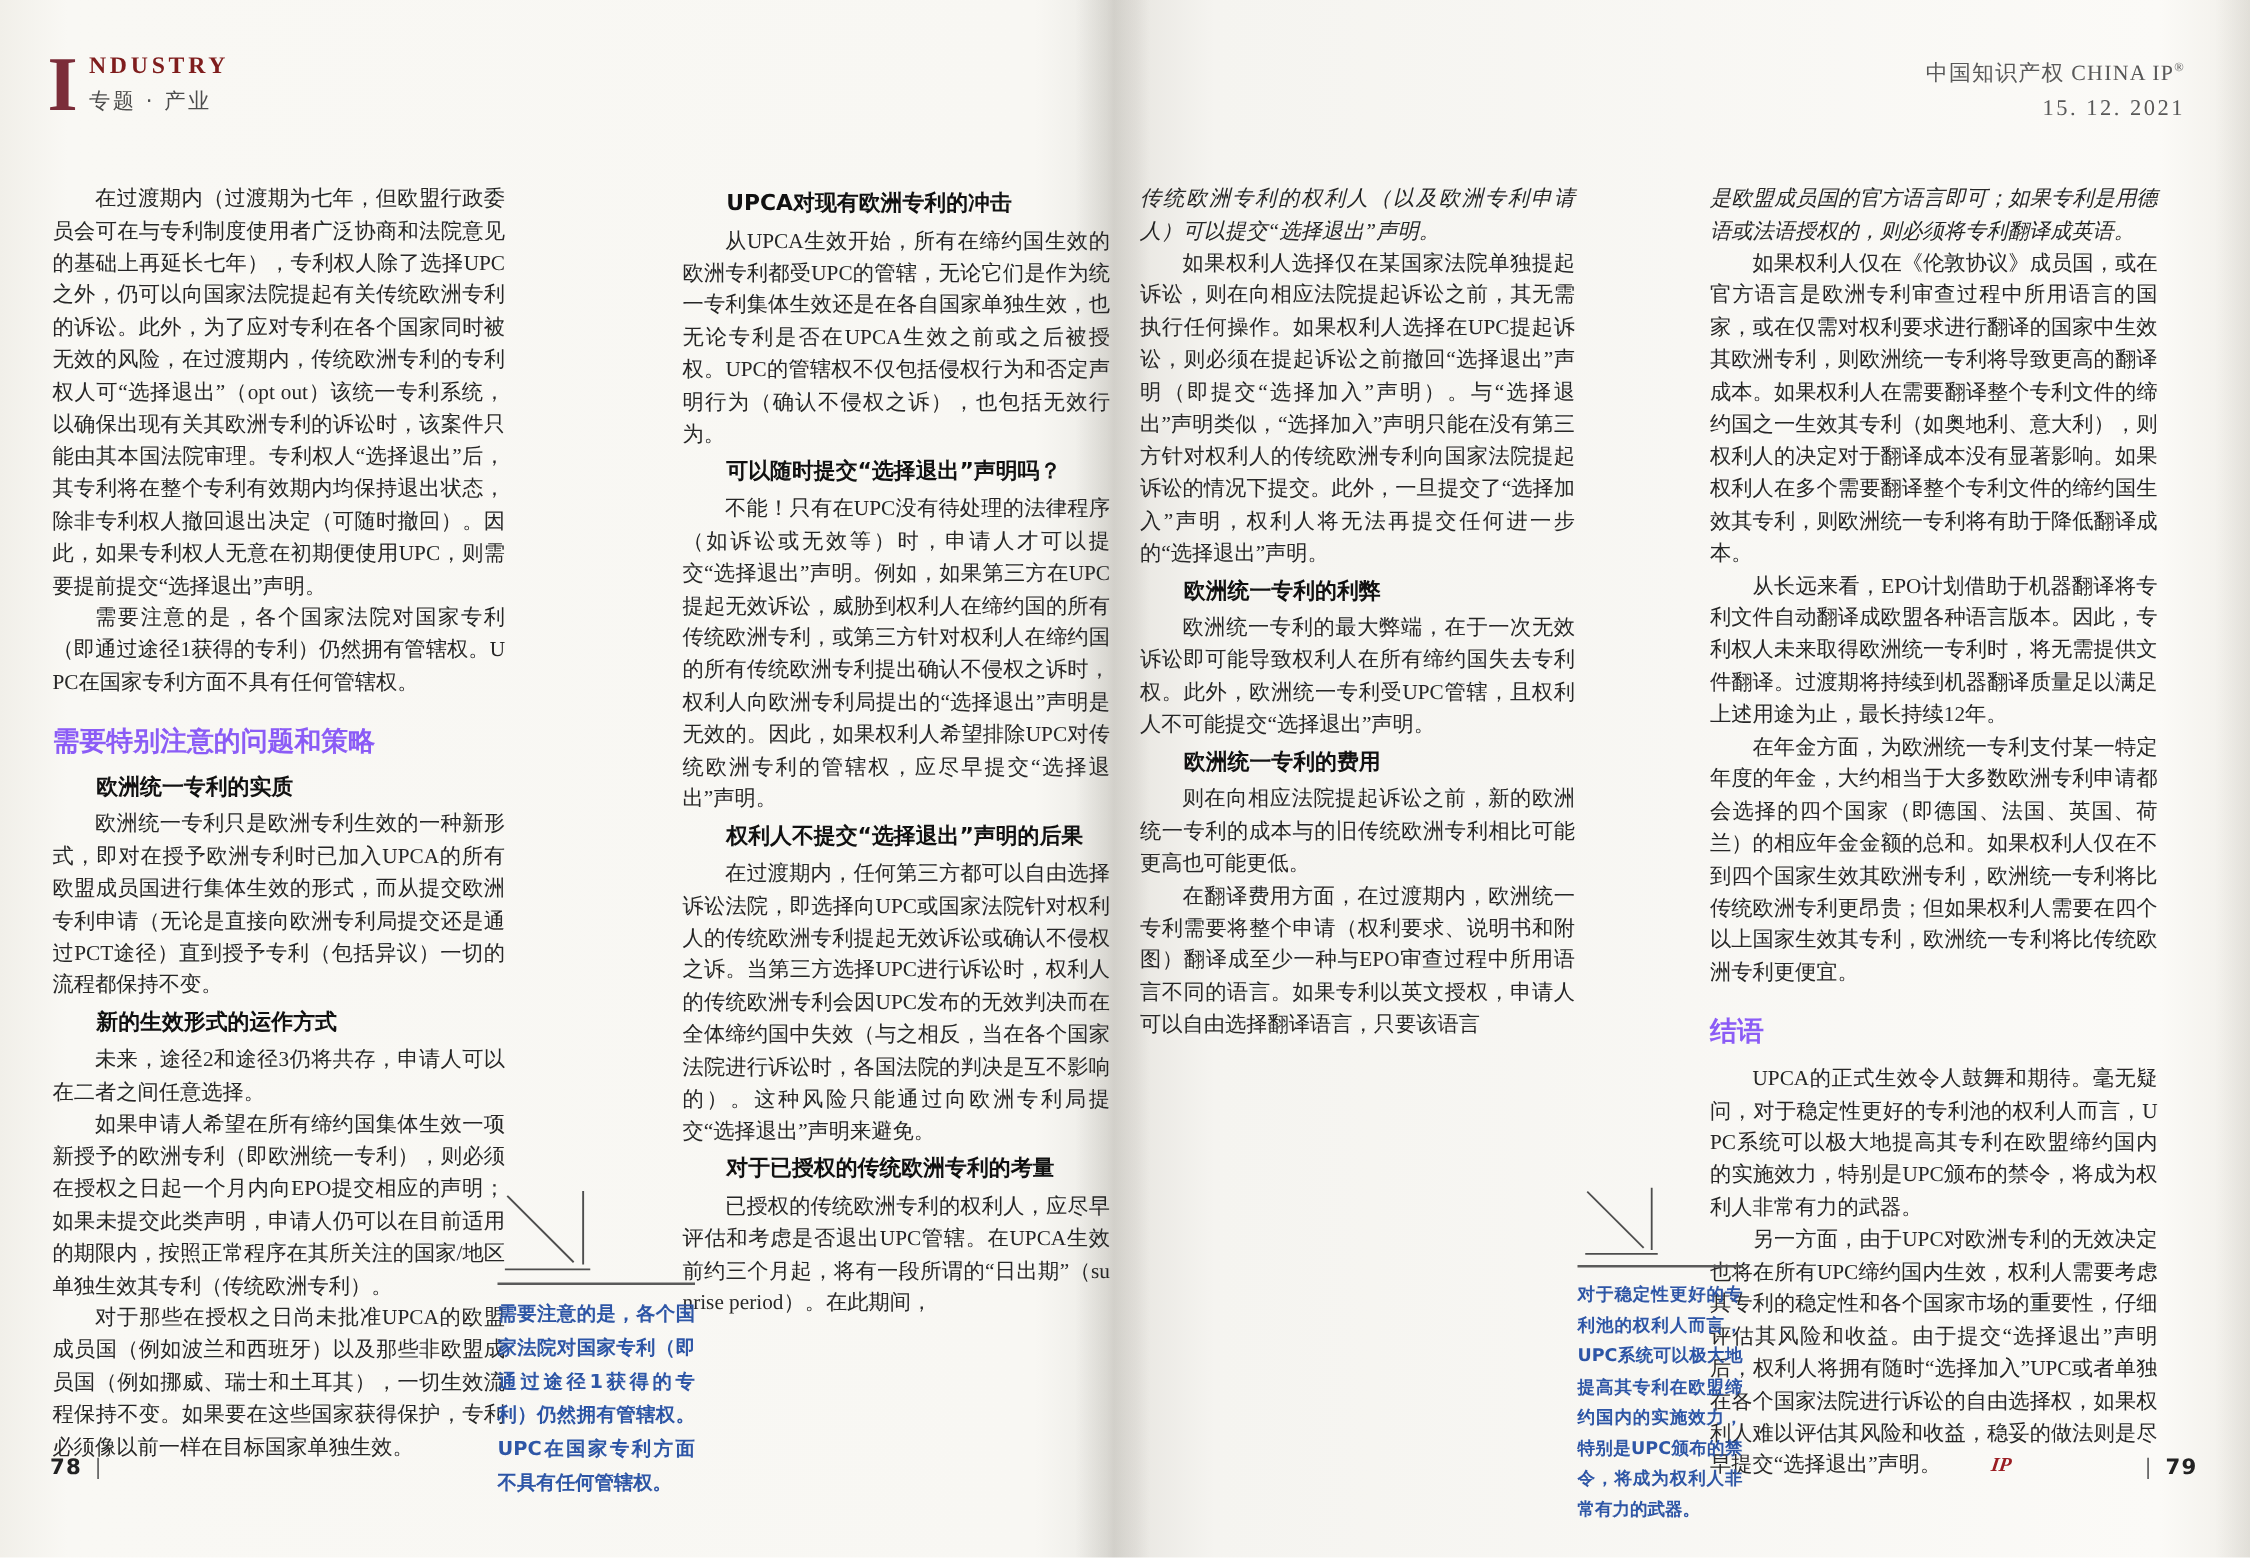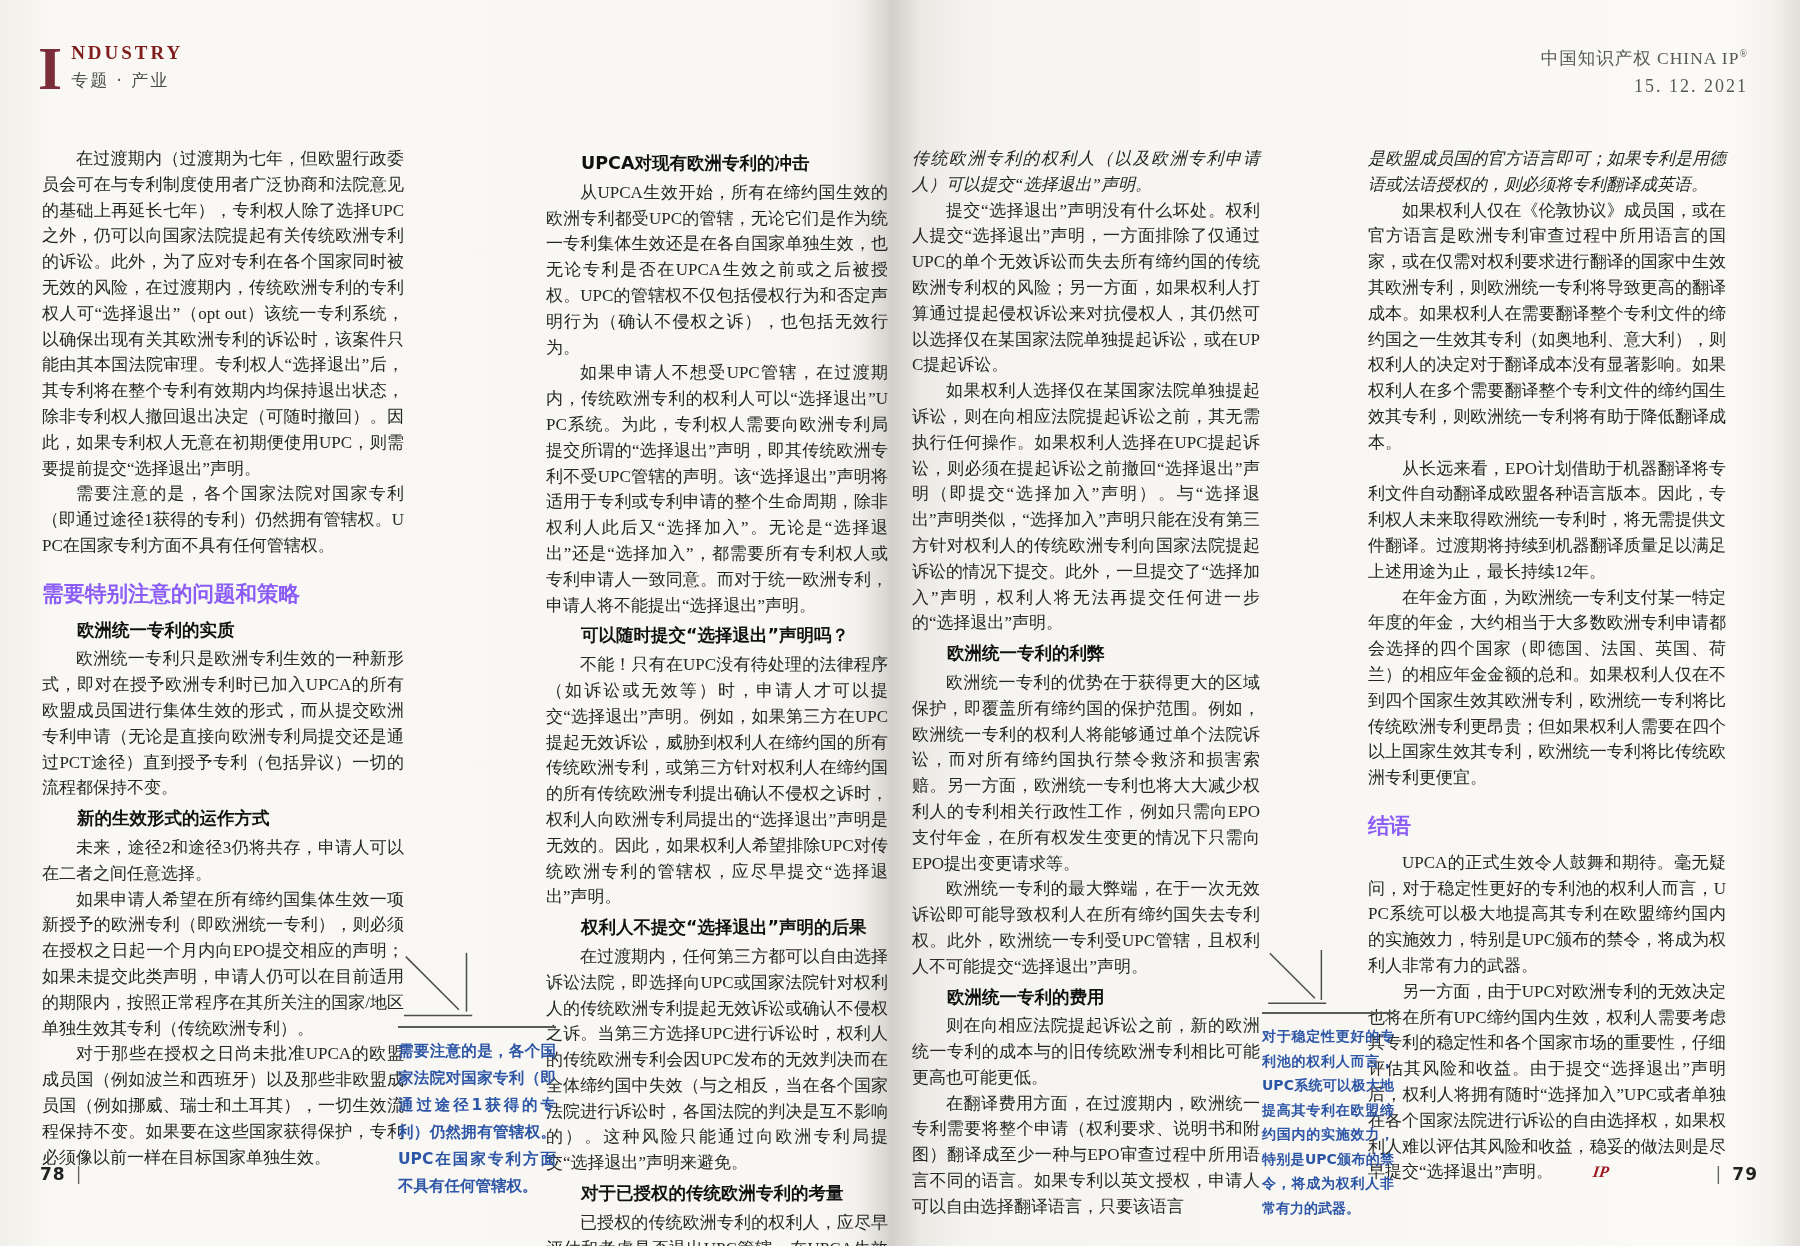--- a/index.html
+++ b/index.html
@@ -120,34 +120,31 @@
       <h3 class="h2">欧洲统一专利的实质</h3>
       <p class="p">欧洲统一专利只是欧洲专利生效的一种新形式，即对在授予欧洲专利时已加入UPCA的所有欧盟成员国进行集体生效的形式，而从提交欧洲专利申请（无论是直接向欧洲专利局提交还是通过PCT途径）直到授予专利（包括异议）一切的流程都保持不变。</p>
       <h3 class="h2">新的生效形式的运作方式</h3>
       <p class="p">未来，途径2和途径3仍将共存，申请人可以在二者之间任意选择。</p>
       <p class="p">如果申请人希望在所有缔约国集体生效一项新授予的欧洲专利（即欧洲统一专利），则必须在授权之日起一个月内向EPO提交相应的声明；如果未提交此类声明，申请人仍可以在目前适用的期限内，按照正常程序在其所关注的国家/地区单独生效其专利（传统欧洲专利）。</p>
       <p class="p">对于那些在授权之日尚未批准UPCA的欧盟成员国（例如波兰和西班牙）以及那些非欧盟成员国（例如挪威、瑞士和土耳其），一切生效流程保持不变。如果要在这些国家获得保护，专利必须像以前一样在目标国家单独生效。</p>
     </section>
   <section class="col col-2">
       <h3 class="h2">UPCA对现有欧洲专利的冲击</h3>
       <p class="p">从UPCA生效开始，所有在缔约国生效的欧洲专利都受UPC的管辖，无论它们是作为统一专利集体生效还是在各自国家单独生效，也无论专利是否在UPCA生效之前或之后被授权。UPC的管辖权不仅包括侵权行为和否定声明行为（确认不侵权之诉），也包括无效行为。</p>
-      <p class="p">如果申请人不想受UPC管辖，在过渡期内，传统欧洲专利的权利人可以“选择退出”UPC系统。为此，专利权人需要向欧洲专利局提交所谓的“选择退出”声明，即其传统欧洲专利不受UPC管辖的声明。该“选择退出”声明将适用于专利或专利申请的整个生命周期，除非权利人此后又“选择加入”。无论是“选择退出”还是“选择加入”，都需要所有专利权人或专利申请人一致同意。而对于统一欧洲专利，申请人将不能提出“选择退出”声明。</p>
       <h3 class="h2">可以随时提交“选择退出”声明吗？</h3>
       <p class="p">不能！只有在UPC没有待处理的法律程序（如诉讼或无效等）时，申请人才可以提交“选择退出”声明。例如，如果第三方在UPC提起无效诉讼，威胁到权利人在缔约国的所有传统欧洲专利，或第三方针对权利人在缔约国的所有传统欧洲专利提出确认不侵权之诉时，权利人向欧洲专利局提出的“选择退出”声明是无效的。因此，如果权利人希望排除UPC对传统欧洲专利的管辖权，应尽早提交“选择退出”声明。</p>
       <h3 class="h2">权利人不提交“选择退出”声明的后果</h3>
       <p class="p">在过渡期内，任何第三方都可以自由选择诉讼法院，即选择向UPC或国家法院针对权利人的传统欧洲专利提起无效诉讼或确认不侵权之诉。当第三方选择UPC进行诉讼时，权利人的传统欧洲专利会因UPC发布的无效判决而在全体缔约国中失效（与之相反，当在各个国家法院进行诉讼时，各国法院的判决是互不影响的）。这种风险只能通过向欧洲专利局提交“选择退出”声明来避免。</p>
       <h3 class="h2">对于已授权的传统欧洲专利的考量</h3>
       <p class="p">已授权的传统欧洲专利的权利人，应尽早评估和考虑是否退出UPC管辖。在UPCA生效前约三个月起，将有一段所谓的“日出期”（sunrise period）。在此期间，</p>
     </section>
   <section class="col col-3">
       <p class="p no-indent">传统欧洲专利的权利人（以及欧洲专利申请人）可以提交“选择退出”声明。</p>
-      <p class="p">提交“选择退出”声明没有什么坏处。权利人提交“选择退出”声明，一方面排除了仅通过UPC的单个无效诉讼而失去所有缔约国的传统欧洲专利权的风险；另一方面，如果权利人打算通过提起侵权诉讼来对抗侵权人，其仍然可以选择仅在某国家法院单独提起诉讼，或在UPC提起诉讼。</p>
       <p class="p">如果权利人选择仅在某国家法院单独提起诉讼，则在向相应法院提起诉讼之前，其无需执行任何操作。如果权利人选择在UPC提起诉讼，则必须在提起诉讼之前撤回“选择退出”声明（即提交“选择加入”声明）。与“选择退出”声明类似，“选择加入”声明只能在没有第三方针对权利人的传统欧洲专利向国家法院提起诉讼的情况下提交。此外，一旦提交了“选择加入”声明，权利人将无法再提交任何进一步的“选择退出”声明。</p>
       <h3 class="h2">欧洲统一专利的利弊</h3>
-      <p class="p">欧洲统一专利的优势在于获得更大的区域保护，即覆盖所有缔约国的保护范围。例如，欧洲统一专利的权利人将能够通过单个法院诉讼，而对所有缔约国执行禁令救济和损害索赔。另一方面，欧洲统一专利也将大大减少权利人的专利相关行政性工作，例如只需向EPO支付年金，在所有权发生变更的情况下只需向EPO提出变更请求等。</p>
       <p class="p">欧洲统一专利的最大弊端，在于一次无效诉讼即可能导致权利人在所有缔约国失去专利权。此外，欧洲统一专利受UPC管辖，且权利人不可能提交“选择退出”声明。</p>
       <h3 class="h2">欧洲统一专利的费用</h3>
       <p class="p">则在向相应法院提起诉讼之前，新的欧洲统一专利的成本与的旧传统欧洲专利相比可能更高也可能更低。</p>
       <p class="p">在翻译费用方面，在过渡期内，欧洲统一专利需要将整个申请（权利要求、说明书和附图）翻译成至少一种与EPO审查过程中所用语言不同的语言。如果专利以英文授权，申请人可以自由选择翻译语言，只要该语言</p>
     </section>
   <section class="col col-4">
       <p class="p no-indent">是欧盟成员国的官方语言即可；如果专利是用德语或法语授权的，则必须将专利翻译成英语。</p>
       <p class="p">如果权利人仅在《伦敦协议》成员国，或在官方语言是欧洲专利审查过程中所用语言的国家，或在仅需对权利要求进行翻译的国家中生效其欧洲专利，则欧洲统一专利将导致更高的翻译成本。如果权利人在需要翻译整个专利文件的缔约国之一生效其专利（如奥地利、意大利），则权利人的决定对于翻译成本没有显著影响。如果权利人在多个需要翻译整个专利文件的缔约国生效其专利，则欧洲统一专利将有助于降低翻译成本。</p>
       <p class="p">从长远来看，EPO计划借助于机器翻译将专利文件自动翻译成欧盟各种语言版本。因此，专利权人未来取得欧洲统一专利时，将无需提供文件翻译。过渡期将持续到机器翻译质量足以满足上述用途为止，最长持续12年。</p>
       <p class="p">在年金方面，为欧洲统一专利支付某一特定年度的年金，大约相当于大多数欧洲专利申请都会选择的四个国家（即德国、法国、英国、荷兰）的相应年金金额的总和。如果权利人仅在不到四个国家生效其欧洲专利，欧洲统一专利将比传统欧洲专利更昂贵；但如果权利人需要在四个以上国家生效其专利，欧洲统一专利将比传统欧洲专利更便宜。</p>

